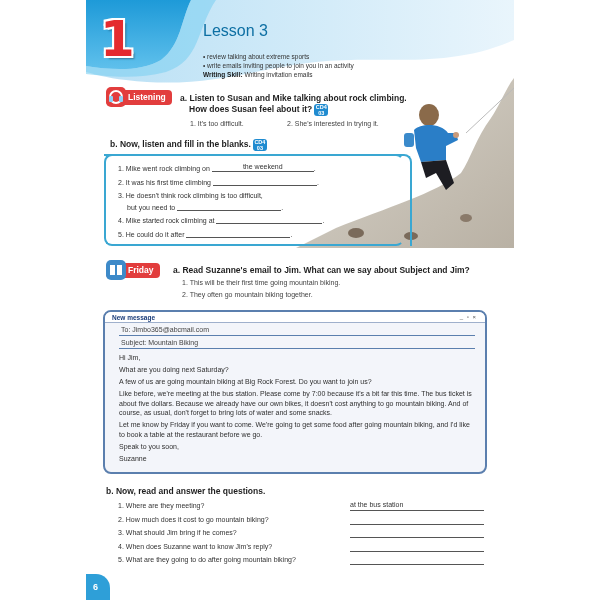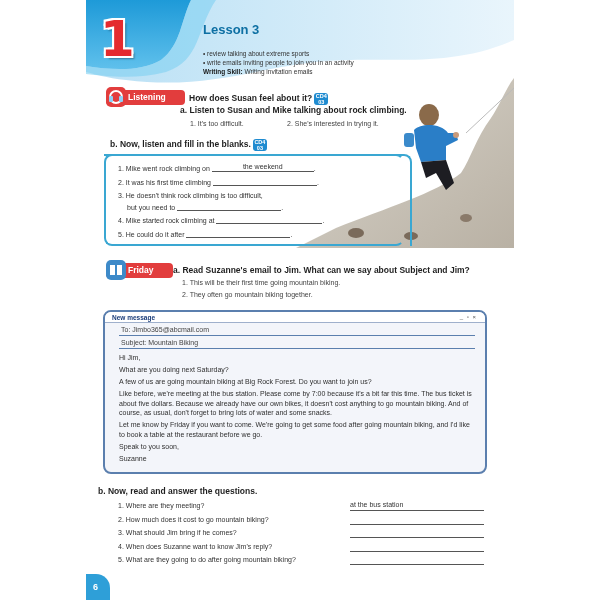--- a/index.html
+++ b/index.html
@@ -6,27 +6,27 @@
   html, body { width: 600px; height: 600px; overflow: hidden; background: #ffffff; }
   body { font-family: "Liberation Sans", sans-serif; color: #2b2b2b; position: relative; }
 
   .page { position: absolute; left: 86px; top: 0; width: 428px; height: 600px; background: #fff; overflow: hidden; }
 
   
   .header-bg { position: absolute; left: 0; top: 0; width: 428px; height: 90px; }
   .chapter-num { position: absolute; left: 14px; top: 14px; font-family: "DejaVu Sans", sans-serif; font-weight: bold; font-size: 50px; color: #e42a2e; line-height: 1;
     text-shadow: 2px 2px 0 #ffffff, -2px -2px 0 #ffffff, 2px -2px 0 #ffffff, -2px 2px 0 #ffffff, 3px 3px 2px rgba(0,0,0,0.35); }
   .lesson-block { position: absolute; left: 117px; top: 22px; }
-  .lesson-title { font-weight: bold; font-size: 13px; color: #0d6fa3; margin-bottom: 12px; }
+  .lesson-title { font-weight: normal; font-size: 16px; color: #0d6fa3; margin-bottom: 12px; }
   .lesson-obj { font-size: 6.5px; color: #333; line-height: 9px; }
   .lesson-skill { font-size: 6.5px; color: #333; line-height: 9px; }
   .lesson-skill b { color: #1a1a1a; }
 
   
-  .tag { position: absolute; height: 15px; background: #e23d3d; border-radius: 4px; color: #fff; font-weight: bold; font-size: 8.5px; line-height: 15px; padding-left: 22px; padding-right: 19px; }
+  .tag { position: absolute; height: 15px; background: #e23d3d; border-radius: 4px; color: #fff; font-weight: bold; font-size: 8.5px; line-height: 15px; padding-left: 22px; padding-right: 6px; }
   .tag-icon { position: absolute; left: 0; top: -3px; width: 20px; height: 20px; border-radius: 5px; }
   .listen-icon { background: #e23d3d; }
   .read-icon { background: #3d8ac9; }
 
   .q-head { position: absolute; font-weight: bold; font-size: 8.5px; color: #1f1f1f; line-height: 11px; }
   .q-opt { position: absolute; font-size: 7px; color: #444; }
 
   .cd-icon { display: inline-block; width: 14px; height: 12px; border-radius: 3px; background: #1f8bd0; color: #fff; font-size: 5px; text-align: center; line-height: 6px; vertical-align: middle; position: relative; margin-left: 2px; }
   .cd-icon span { display: block; font-size: 5.5px; }
 
@@ -107,22 +107,22 @@
       <svg width="20" height="20" viewBox="0 0 20 20">
           <circle cx="10" cy="10" r="6" fill="none" stroke="#fff" stroke-width="2"></circle>
           <rect x="3" y="9" width="4" height="6" rx="1" fill="#8fd0f5"></rect>
           <rect x="13" y="9" width="4" height="6" rx="1" fill="#8fd0f5"></rect>
         </svg>
     </span>
     <span>Listening</span>
   </div>
 
   <div class="q-head" style="left:94px; top:93px;">
+    <div>a. Listen to Susan and Mike talking about rock climbing.</div>
     <div style="padding-left:9px;"><span>How does Susan feel about it?</span><span class="cd-icon"><span>CD4</span><span>03</span></span></div>
-    <div>a. Listen to Susan and Mike talking about rock climbing.</div>
   </div>
   <div class="q-opt" style="left:104px; top:120px;">1. It's too difficult.</div>
   <div class="q-opt" style="left:201px; top:120px;">2. She's interested in trying it.</div>
 
   <div class="q-head" style="left:24px; top:139px;"><span>b. Now, listen and fill in the blanks.</span><span class="cd-icon"><span>CD4</span><span>03</span></span></div>
 
   <div class="fill-box"></div>
   <div class="fill-box-top"></div>
 
   <div class="fill-item" style="top:163px;"><span>1. Mike went rock climbing on </span><span class="blank" style="width:102px;">the weekend</span><span>.</span></div>
@@ -157,21 +157,21 @@
       <p>Hi Jim,</p>
       <p>What are you doing next Saturday?</p>
       <p>A few of us are going mountain biking at Big Rock Forest. Do you want to join us?</p>
       <p>Like before, we're meeting at the bus station. Please come by 7:00 because it's a bit far this time. The bus ticket is about five dollars. Because we already have our own bikes, it doesn't cost anything to go mountain biking. And of course, as usual, don't forget to bring lots of water and some snacks.</p>
       <p>Let me know by Friday if you want to come. We're going to get some food after going mountain biking, and I'd like to book a table at the restaurant before we go.</p>
       <p>Speak to you soon,</p>
       <p>Suzanne</p>
     </div>
   </div>
 
-  <div class="q-head" style="left:12px; top:486px;">b. Now, read and answer the questions.</div>
+  <div class="q-head" style="left:20px; top:486px;">b. Now, read and answer the questions.</div>
 
   <div class="ans-row" style="top:502px;"><span>1.  Where are they meeting?</span><span class="ans-line">at the bus station</span></div>
   <div class="ans-row" style="top:516px;"><span>2. How much does it cost to go mountain biking?</span><span class="ans-line"></span></div>
   <div class="ans-row" style="top:529px;"><span>3. What should Jim bring if he comes?</span><span class="ans-line"></span></div>
   <div class="ans-row" style="top:543px;"><span>4. When does Suzanne want to know Jim's reply?</span><span class="ans-line"></span></div>
   <div class="ans-row" style="top:556px;"><span>5. What are they going to do after going mountain biking?</span><span class="ans-line"></span></div>
 
   <div class="page-num">6</div>
 </div>
 

